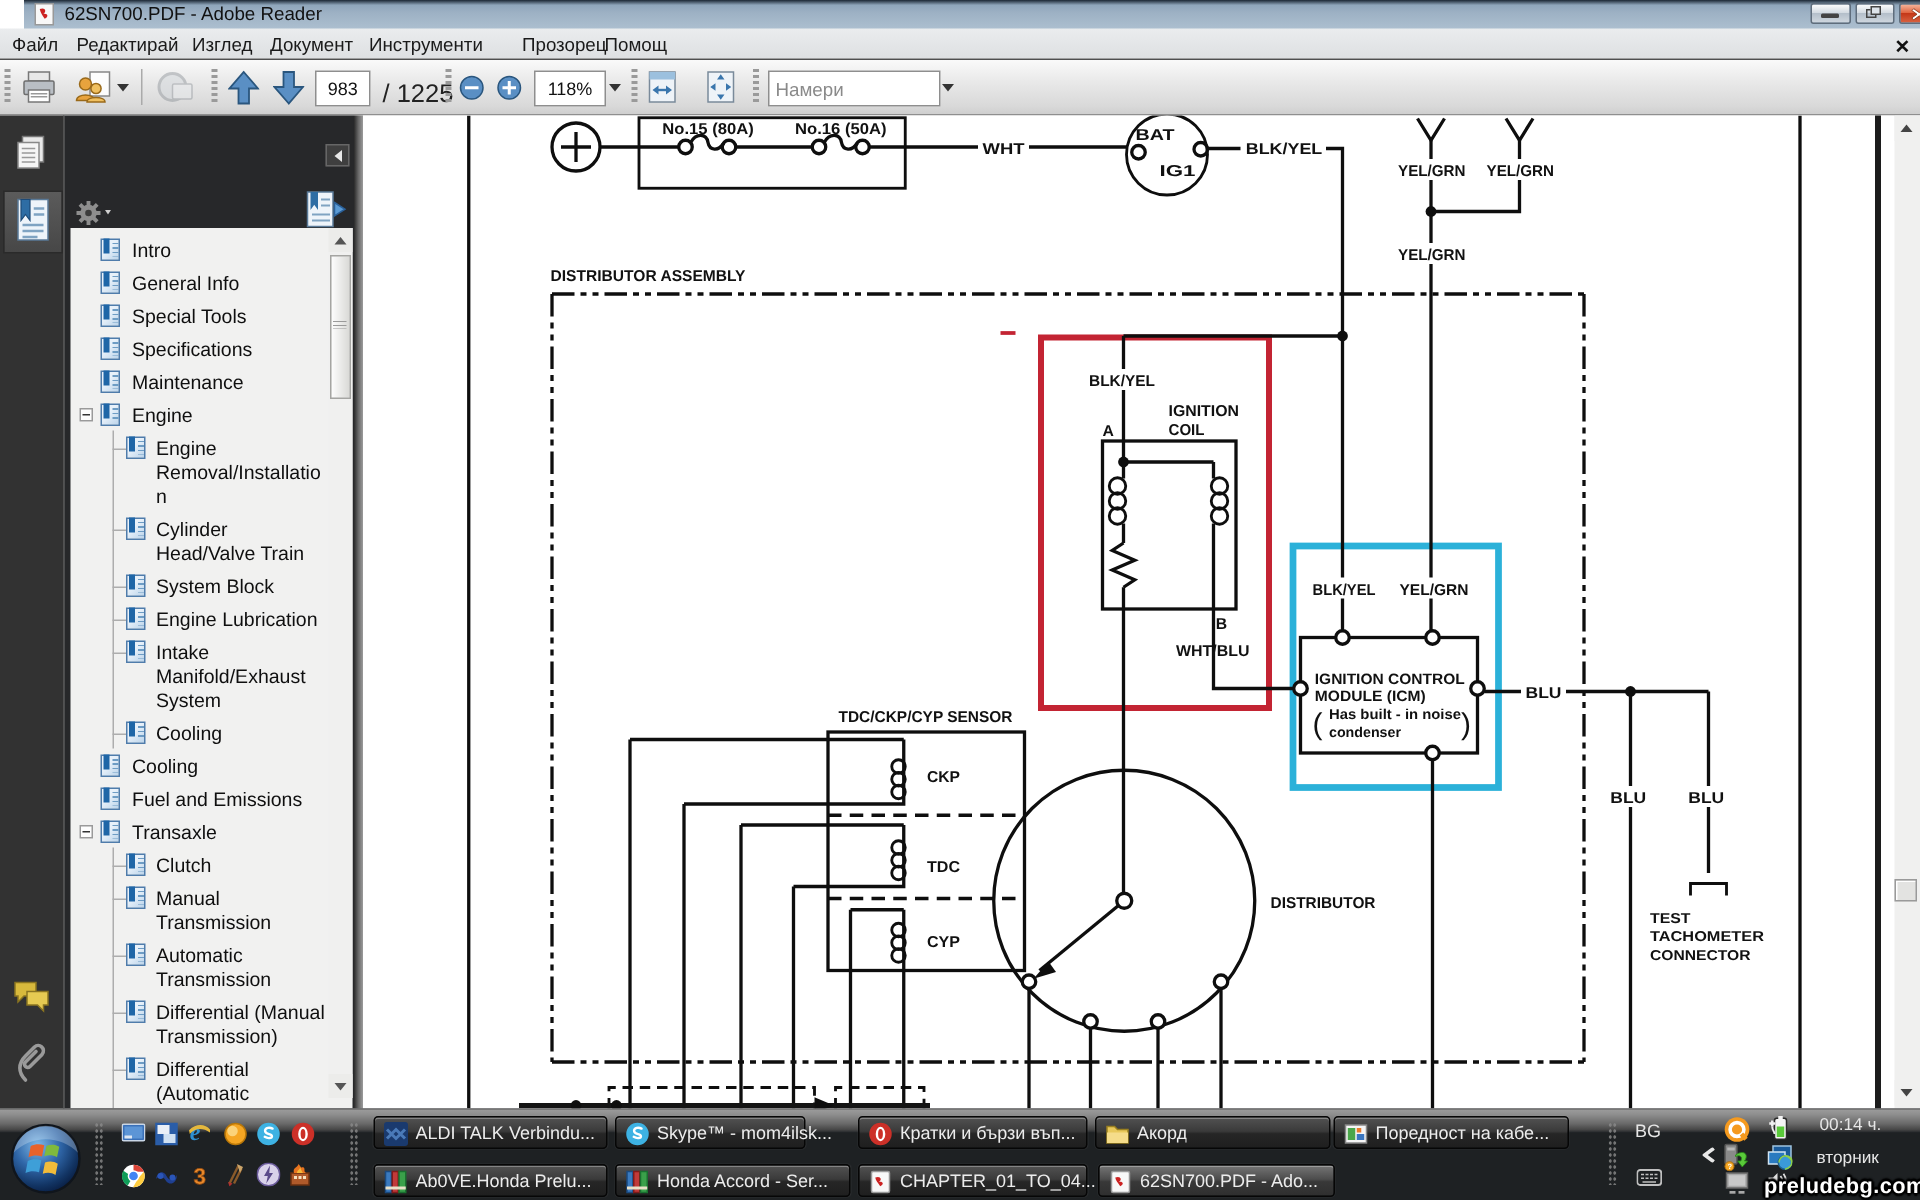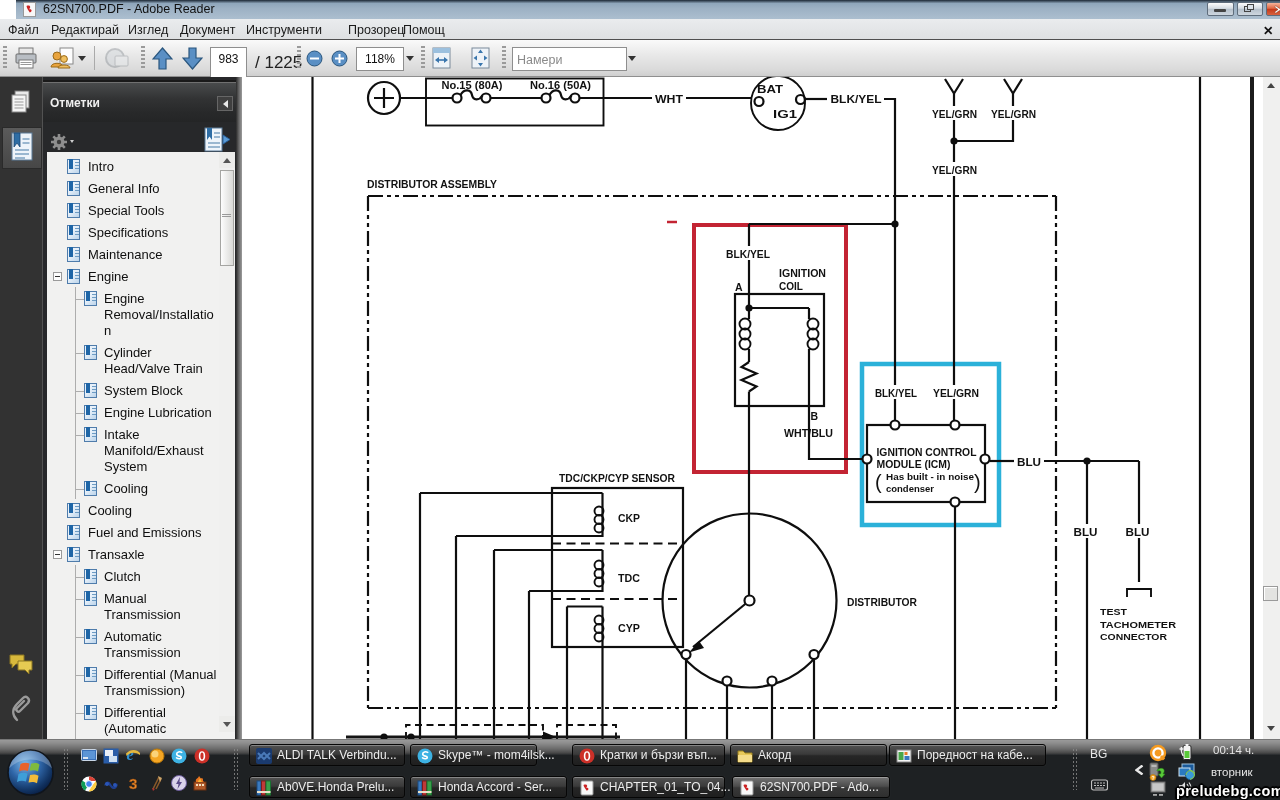--- a/index.html
+++ b/index.html
@@ -129,21 +129,21 @@
   <circle cx="12" cy="12" r="9" fill="#cfd4d9" stroke="#8a9096" stroke-width="2"></circle>
   <rect x="12" y="10" width="13" height="10" rx="1" fill="#e6e9ec" stroke="#8a9096"></rect>
  </svg>
  <div class="grip" style="left:141px"></div>
  <svg class="abs" style="left:152px;top:7px" width="21" height="23" viewBox="0 0 21 23">
   <path d="M10.5 1 L20 12 L14 12 L14 22 L7 22 L7 12 L1 12 Z" fill="#5a8fc4" stroke="#2a567e" stroke-width="1.2"></path>
  </svg>
  <svg class="abs" style="left:182px;top:7px" width="21" height="23" viewBox="0 0 21 23">
   <path d="M10.5 22 L1 11 L7 11 L7 1 L14 1 L14 11 L20 11 Z" fill="#5a8fc4" stroke="#2a567e" stroke-width="1.2"></path>
  </svg>
- <div class="tbox" style="left:210px;top:7px;width:37px;height:36px;line-height:22px">983</div>
+ <div class="tbox" style="left:210px;top:7px;width:37px;height:24px;line-height:22px">983</div>
  <span class="abs" style="left:255px;top:13px;font-size:17px;color:#222">/ 1225</span>
  <div class="grip" style="left:297px"></div>
  <svg class="abs" style="left:306px;top:10px" width="17" height="17" viewBox="0 0 17 17">
   <circle cx="8.5" cy="8.5" r="7.5" fill="#5a8fc4" stroke="#2a567e"></circle>
   <rect x="4" y="7.5" width="9" height="2" fill="#fff"></rect>
  </svg>
  <svg class="abs" style="left:331px;top:10px" width="17" height="17" viewBox="0 0 17 17">
   <circle cx="8.5" cy="8.5" r="7.5" fill="#5a8fc4" stroke="#2a567e"></circle>
   <rect x="4" y="7.5" width="9" height="2" fill="#fff"></rect>
       <rect x="7.5" y="4" width="2" height="9" fill="#fff"></rect>
@@ -185,23 +185,20 @@
     </g>
 </svg>
 <svg class="abs" style="left:8px;top:652px" width="26" height="25" viewBox="0 0 26 25">
  <path d="M2 3 h14 v9 h-8 l-4 4 v-4 h-2 Z" fill="#d8b93c" stroke="#8a7420"></path>
  <path d="M10 9 h14 v9 h-3 v4 l-4 -4 h-7 Z" fill="#e6ca52" stroke="#8a7420"></path>
 </svg>
 <svg class="abs" style="left:10px;top:693px" width="22" height="30" viewBox="0 0 22 30">
  <path d="M7 27 C2 22 2 16 7 11 L13 5 C16 2 21 6 18 10 L10 18 C8 20 5 17 7 15 L14 8" fill="none" stroke="#9a9a9a" stroke-width="2.4" stroke-linecap="round"></path>
 </svg>
 <div id="panel">
- <div id="panelhead">
-      <span class="t">Отметки</span>
-    </div>
  <div class="abs" style="left:174px;top:19px;width:16px;height:15px;background:#3f3f3f;border:1px solid #666"></div>
  <div class="tri abs" style="left:180px;top:23px;border-top:4px solid transparent;border-bottom:4px solid transparent;border-right:5px solid #e8e8e8"></div>
  <svg class="abs" style="left:5px;top:53px" width="30" height="25" viewBox="0 0 30 25">
   <g fill="#8e8e8e">
         <circle cx="11" cy="12" r="5.5"></circle>
   <g stroke="#8e8e8e" stroke-width="2.6">
           <path d="M11 4 v4 M11 16 v4 M3 12 h4 M15 12 h4 M5.3 6.3 l2.8 2.8 M14 15 l2.8 2.8 M16.8 6.3 L14 9.1 M8.1 15 L5.3 17.8"></path>
         </g>
   <circle cx="11" cy="12" r="2.2" fill="#3c3c3c"></circle>
       </g>

